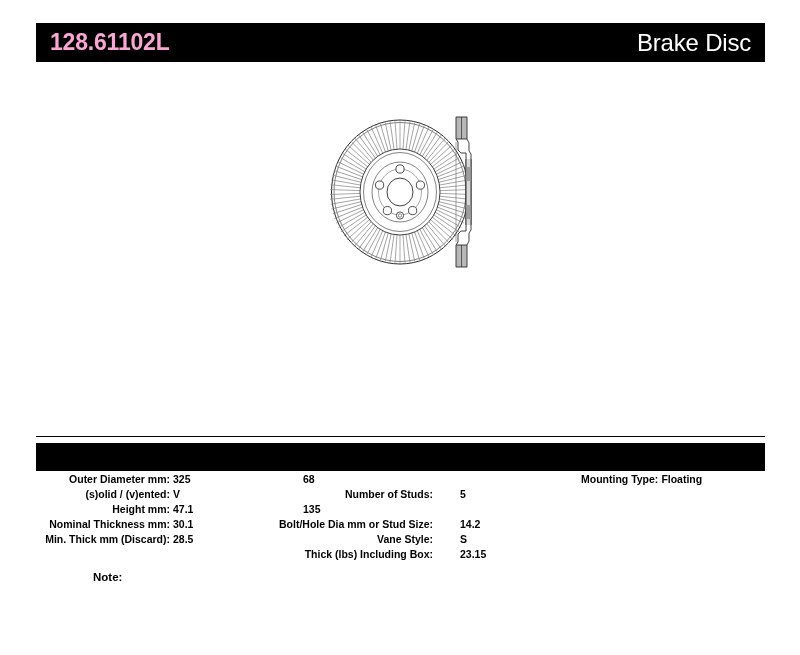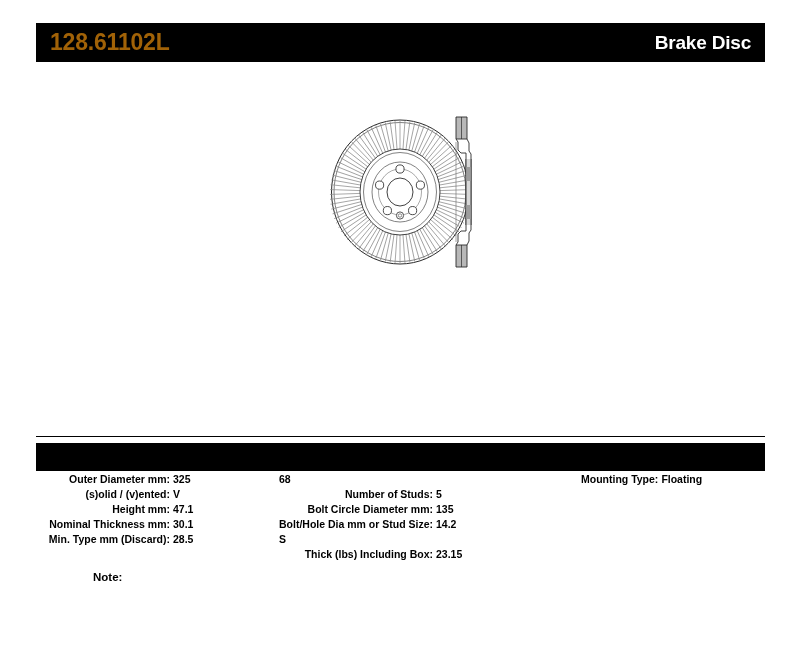--- a/index.html
+++ b/index.html
@@ -24,31 +24,31 @@
     width: 729px;
     height: 39px;
     background: #000000;
     display: flex;
     align-items: center;
     justify-content: space-between;
     box-sizing: border-box;
     padding: 0 14px;
   }
   .header-bar .part-number {
-    color: #a16207;
+    color: #f9a8d4;
     font-size: 23px;
     font-weight: bold;
     letter-spacing: -0.2px;
     line-height: 1;
     white-space: nowrap;
   }
   .header-bar .product-type {
     color: #ffffff;
-    font-size: 19px;
-    font-weight: bold;
+    font-size: 24px;
+    font-weight: normal;
     letter-spacing: -0.2px;
     line-height: 1;
     white-space: nowrap;
   }
 
   
   .drawing-area {
     position: absolute;
     left: 270px;
     top: 95px;
@@ -121,21 +121,21 @@
     padding-left: 3px;
     flex: 0 0 auto;
   }
 
   
   .spec-col-left .spec-row .spec-label  { width: 134px; }
   .spec-col-left .spec-row .spec-value  { width: 100px; }
 
   
   .spec-col-mid .spec-row .spec-label   { width: 157px; }
-  .spec-col-mid .spec-row .spec-value   { width: 100px; }
+  .spec-col-mid .spec-row .spec-value   { width: 100px; margin-left: 24px; }
 
   
   .spec-col-right .spec-row             { padding-left: 45px; }
   .spec-col-right .spec-row .spec-label { width: auto; text-align: left; }
   .spec-col-right .spec-row .spec-value { width: auto; }
 
   
   .note-block {
     position: absolute;
     left: 93px;
@@ -339,42 +339,42 @@
     </div>
     <div class="spec-row">
       <span class="spec-label">Height mm:</span>
       <span class="spec-value">47.1</span>
     </div>
     <div class="spec-row">
       <span class="spec-label">Nominal Thickness mm:</span>
       <span class="spec-value">30.1</span>
     </div>
     <div class="spec-row">
-      <span class="spec-label">Min. Type mm (Discard):</span>
+      <span class="spec-label">Min. Thick mm (Discard):</span>
       <span class="spec-value">28.5</span>
     </div>
   </div>
 
   <div class="spec-col spec-col-mid">
     <div class="spec-row">
       <span class="spec-value">68</span>
     </div>
     <div class="spec-row">
       <span class="spec-label">Number of Studs:</span>
       <span class="spec-value">5</span>
     </div>
     <div class="spec-row">
-      <span class="spec-label">Bolt Circle Diameter mm:</span>
       <span class="spec-value">135</span>
     </div>
     <div class="spec-row">
       <span class="spec-label">Bolt/Hole Dia mm or Stud Size:</span>
       <span class="spec-value">14.2</span>
     </div>
     <div class="spec-row">
+      <span class="spec-label">Vane Style:</span>
       <span class="spec-value">S</span>
     </div>
     <div class="spec-row">
       <span class="spec-label">Thick (lbs) Including Box:</span>
       <span class="spec-value">23.15</span>
     </div>
   </div>
 
   <div class="spec-col spec-col-right">
     <div class="spec-row">

